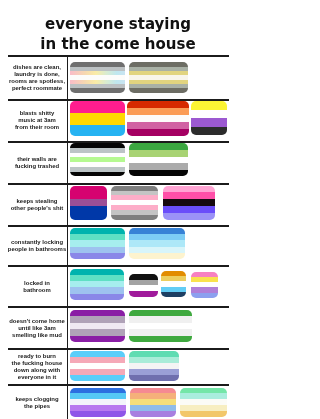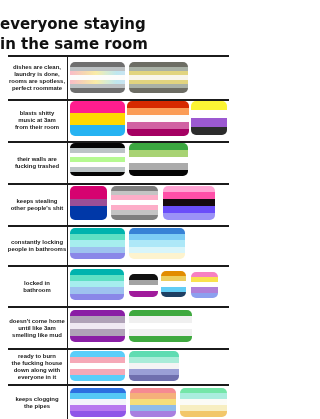--- a/index.html
+++ b/index.html
@@ -1,36 +1,36 @@
 <!DOCTYPE html>
 <html><head>
 <meta charset="utf-8">
 <title>everyone staying in the same house</title>
 <style>
   html,body{margin:0;padding:0;background:#fff;}
   body{width:236px;height:419px;font-family:"Liberation Sans",sans-serif;overflow:hidden;}
   .page{position:relative;width:236px;height:419px;background:#fff;}
-  .title{position:absolute;left:0;top:15px;width:236px;text-align:left;font-weight:bold;
+  .title{position:absolute;left:0;top:15px;width:236px;text-align:center;font-weight:bold;
          font-size:15px;line-height:19.5px;color:#111;font-family:"DejaVu Sans",sans-serif;}
   .table{position:absolute;left:8px;top:54.6px;width:221px;height:365px;}
   .hline{position:absolute;left:0;width:221px;height:2px;background:#1b1b1b;}
   .vline{position:absolute;left:58.5px;width:1.4px;background:#1b1b1b;}
   .lab{position:absolute;left:0;width:58px;display:flex;align-items:center;justify-content:center;
        text-align:center;font-size:5.95px;line-height:7.05px;font-weight:bold;color:#1a1a1a;
        box-sizing:border-box;font-family:"Liberation Sans",sans-serif;white-space:pre;}
   .flag{position:absolute;border-radius:5px;overflow:hidden;display:flex;flex-direction:column;}
   .flag span{display:block;width:100%;}
 </style>
 </head>
 <body>
 
 <div class="page">
   <div class="title">
     <div>everyone staying</div>
-    <div>in the same room</div>
+    <div>in the come house</div>
   </div>
   <div class="table" id="table">
       <div class="hline" style="top: 0px;"></div>
       <div class="vline" style="top: 2px; height: 42.1px;"></div>
       <div class="lab" style="top: 2px; height: 42.1px;">dishes are clean,
 laundry is done,
 rooms are spotless,
 perfect roommate</div>
       <div class="flag" style="left: 61.6px; top: 7.3px; width: 55.9px; height: 31.3px;">
         <span style="height: 15.4839%; background: rgb(111, 111, 111);"></span>

